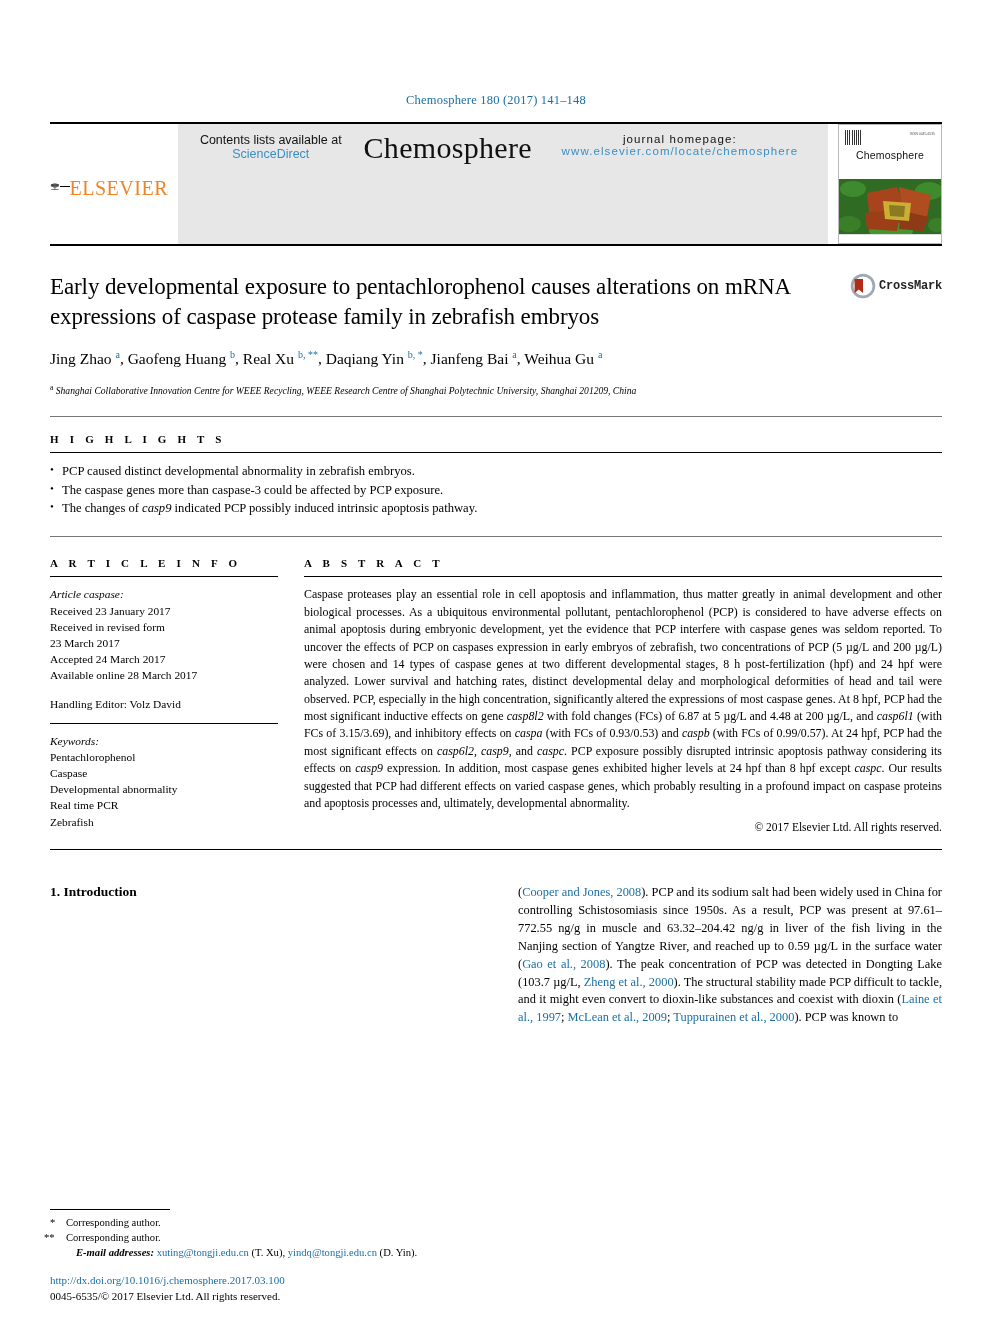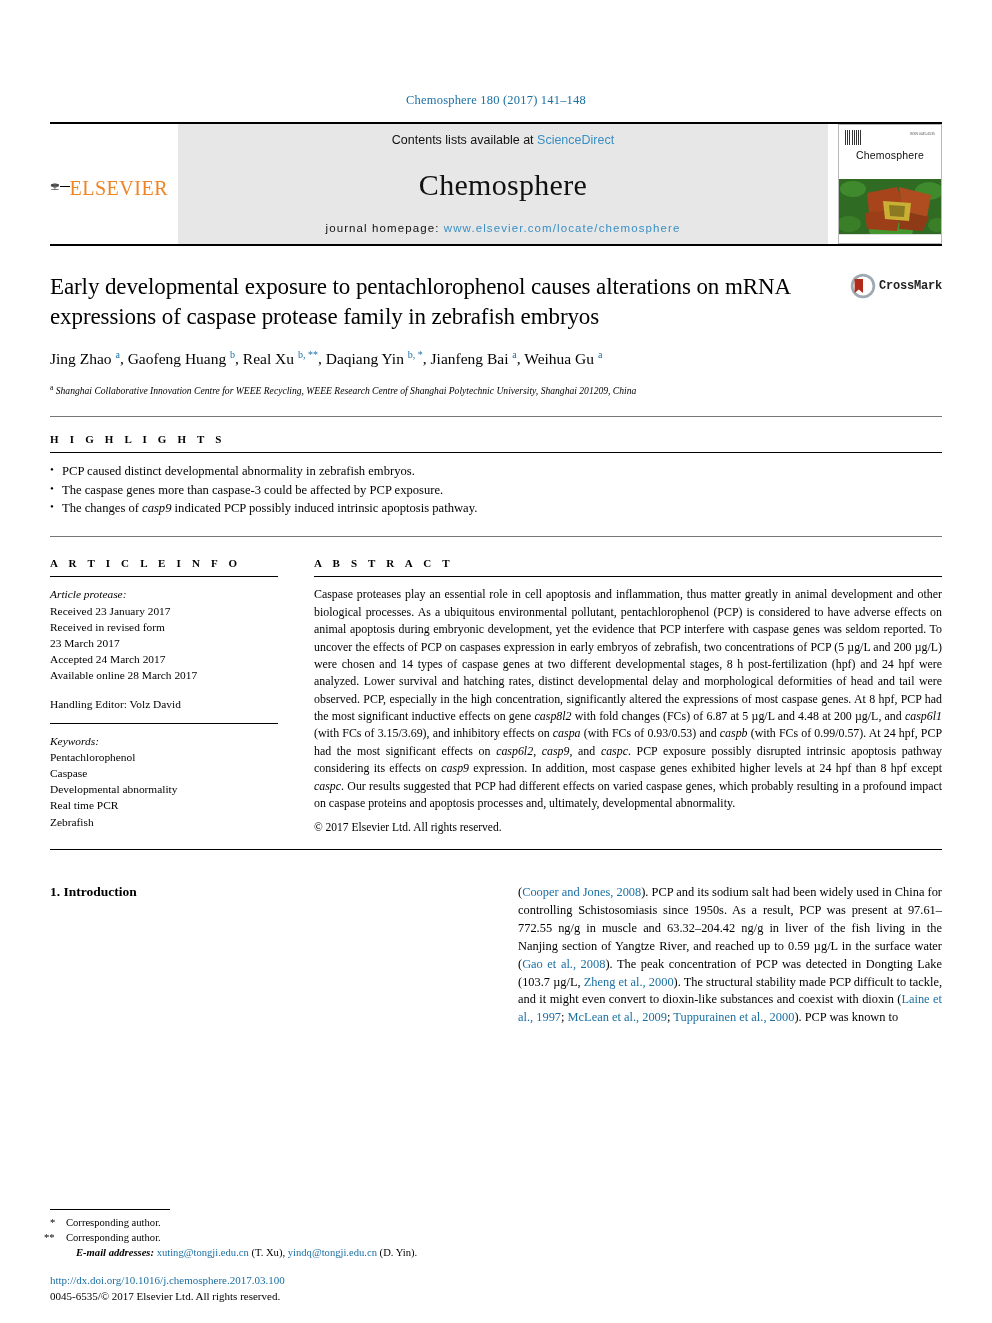--- a/index.html
+++ b/index.html
@@ -51,21 +51,20 @@
     padding-top: 1px;
   }
   .elsevier-rule { width: 104px; height: 1.5px; background: #000; margin-bottom: 1px; }
 
   .journal-band {
     flex: 1 1 auto;
     background: #e7e7e7;
     margin-left: 10px;
     margin-right: 10px;
     display: flex;
-    flex-direction: column;
     justify-content: space-between;
     padding: 9px 0 10px 0;
     text-align: center;
   }
   .contents-line { font-size: 12.5px; color: #111; font-family: "Liberation Sans", sans-serif; }
   .contents-line .sd { color: #3a8fc4; }
   .journal-title {
     font-family: "Liberation Serif", serif;
     font-size: 30px;
     color: #111;
@@ -163,40 +162,40 @@
   }
   .hl-item::before {
     content: "\2022";
     position: absolute; left: 0; top: -1px; font-size: 11px;
   }
   .hl-item i { font-style: italic; }
 
   
   .info-abstract {
     display: flex;
-    gap: 36px;
+    gap: 26px;
     padding-top: 4px;
   }
   .col-info { width: 228px; flex: 0 0 228px; }
   .col-abs { flex: 1 1 auto; }
 
   .ai-rule { border-top: 1.6px solid #000; margin-top: 7px; }
   .ai-body { padding-top: 9px; font-size: 11.4px; line-height: 1.42; }
   .ai-label { font-style: italic; }
   .ai-gap { height: 12px; }
   .ai-rule2 { border-top: 1px solid #000; margin-top: 11px; margin-bottom: 9px; }
 
   .abs-body {
     padding-top: 9px;
     font-size: 11.9px;
     line-height: 1.46;
     text-align: justify;
   }
   .abs-body i { font-style: italic; }
-  .copyright { font-size: 11.5px; margin-top: 9px; }
+  .copyright { text-align: right; font-size: 11.5px; margin-top: 9px; }
 
   .bottom-divider { border-top: 1.6px solid #000; margin-top: 16px; }
 
   
   .body-cols {
     display: flex;
     gap: 44px;
     padding-top: 34px;
   }
   .bcol { flex: 1 1 0; }
@@ -324,21 +323,21 @@
       <div class="hl-item">The changes of <i>casp9</i> indicated PCP possibly induced intrinsic apoptosis pathway.</div>
     </div>
 
   <div class="thin-rule"></div>
   <div class="info-abstract">
 
     <div class="col-info">
       <div class="sec-head">A R T I C L E   I N F O</div>
       <div class="ai-rule"></div>
       <div class="ai-body">
-        <div class="ai-label">Article protease:</div>
+        <div class="ai-label">Article caspase:</div>
         <div>
             <div>Received 23 January 2017</div>
             <div>Received in revised form</div>
             <div>23 March 2017</div>
             <div>Accepted 24 March 2017</div>
             <div>Available online 28 March 2017</div>
           </div>
         <div class="ai-gap"></div>
         <div>Handling Editor: Volz David</div>
       </div>

